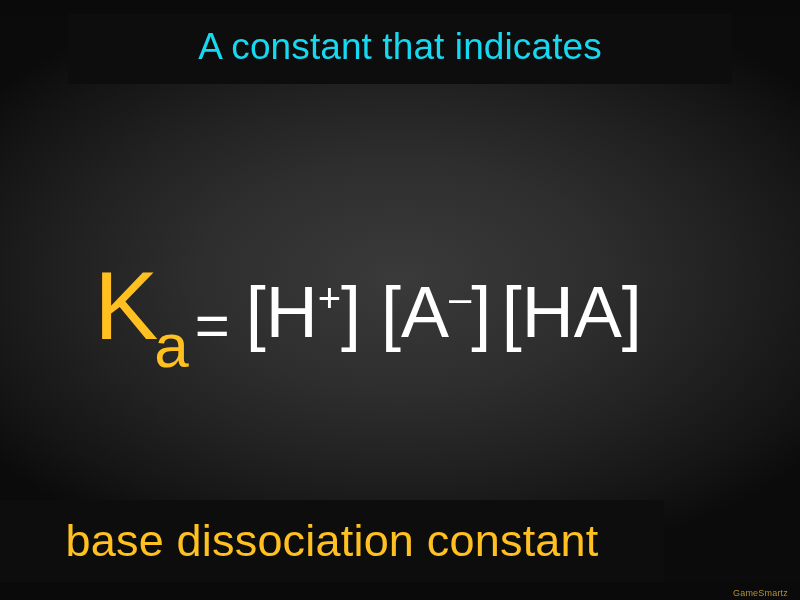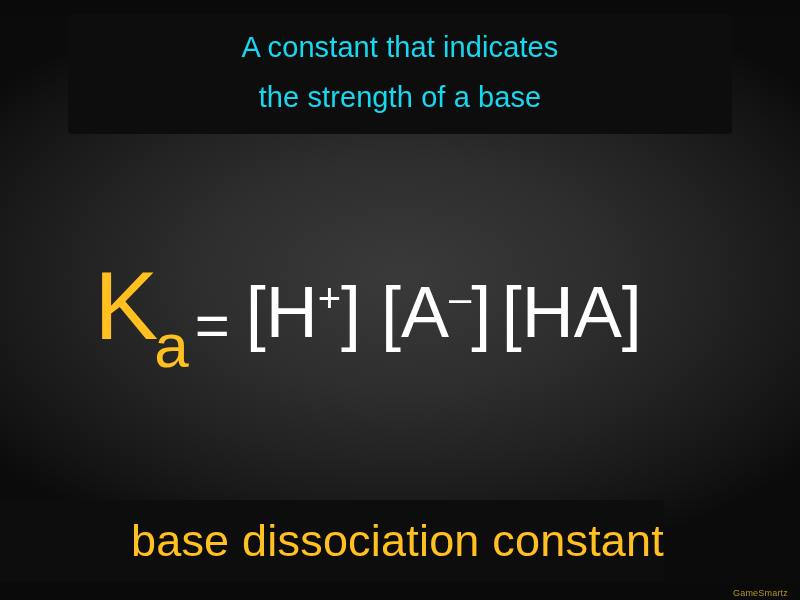--- a/index.html
+++ b/index.html
@@ -40,21 +40,21 @@
   .definition {
     position: absolute;
     left: 68px;
     top: 14px;
     width: 664px;
     padding: 8px 10px 12px 10px;
     box-sizing: border-box;
     background: #0d0d0d;
     border-radius: 3px;
     color: #16d8f0;
-    font-size: 29px;
+    font-size: 37px;
     line-height: 50px;
     text-align: center;
     letter-spacing: 0.1px;
   }
   .definition .line { display: block; }
 
   .formula {
     position: absolute;
     left: 0;
     top: 190px;
@@ -122,21 +122,21 @@
 
   .term-bar {
     position: absolute;
     left: 0;
     bottom: 18px;
     width: 664px;
     height: 82px;
     background: #0d0d0d;
     display: flex;
     align-items: center;
-    justify-content: flex-end;
+    justify-content: center;
   }
   .term {
     color: #ffc020;
     font-size: 45px;
     line-height: 52px;
     letter-spacing: 0.2px;
     white-space: nowrap;
   }
 
   .watermark {
@@ -150,21 +150,20 @@
 </style>
 </head>
 <body>
 
 <div class="card">
 
   <div class="band-top"></div>
 
   <div class="definition">
     <span class="line">A constant that indicates</span>
-    <span class="line">the strength of a base</span>
   </div>
 
   <div class="formula">
     <span class="ka"><span>K</span><span class="sub">a</span></span>
     <span class="equals">=</span>
     <span class="fraction">
       <span class="numerator"><span>[H</span><sup>+</sup><span>] [A</span><sup>–</sup><span>]</span></span>
       <span class="frac-bar"></span>
       <span class="denominator">[HA]</span>
     </span>

